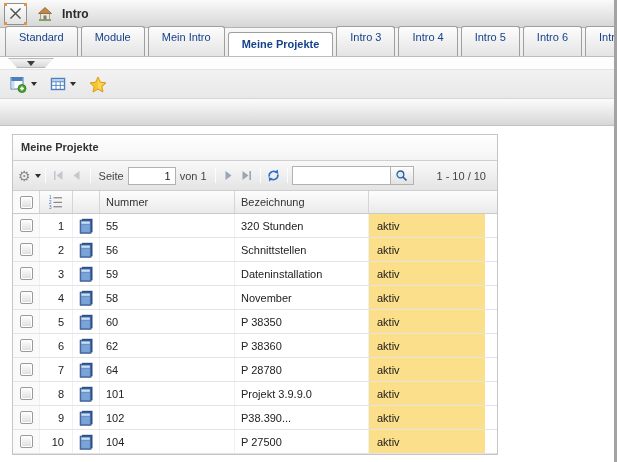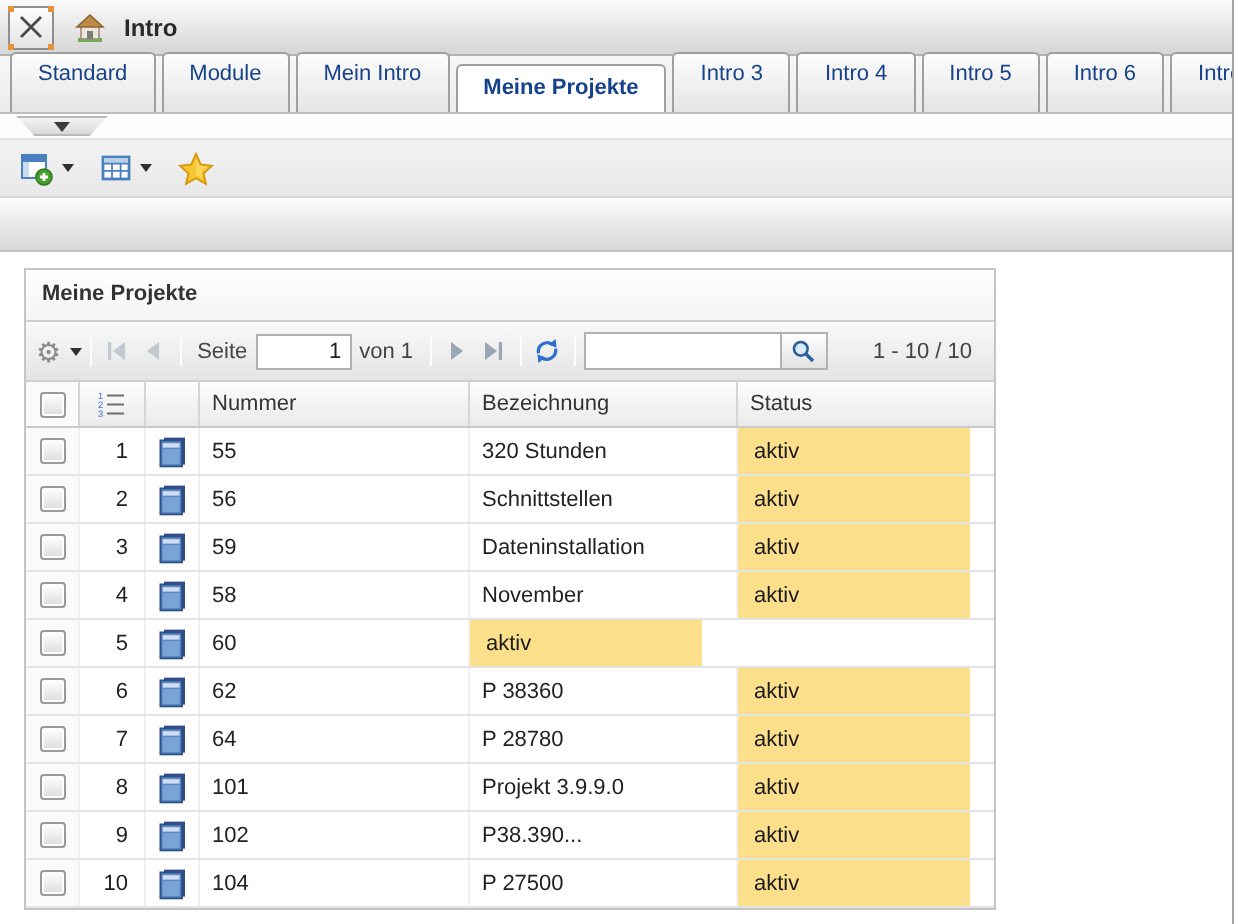--- a/index.html
+++ b/index.html
@@ -1,18 +1,18 @@
 <!DOCTYPE html>
 <html><head>
 <meta charset="utf-8">
 <style>
   * { margin:0; padding:0; box-sizing:border-box; }
   html,body { background:#fff; }
   body { font-family:"Liberation Sans","DejaVu Sans",sans-serif; font-size:11px; color:#222; }
-  #app { position:relative; width:617px; height:462px; overflow:hidden; background:#fff; border-right:1px solid #a3a3a3; }
+  #app { position:relative; width:617px; height:462px; overflow:hidden; background:#fff; border-right:3px solid #a3a3a3; }
 
   
   .titlebar { height:28px; background:linear-gradient(#fafafa,#d6d6d6); border-bottom:1px solid #b3b3b3;
               display:flex; align-items:center; padding-left:4px; }
   .close-btn { position:relative; width:23px; height:22px; background:linear-gradient(#fdfdfd,#e3e3e3);
                border:1px solid #8f8f8f; display:flex; align-items:center; justify-content:center; cursor:pointer; }
   .close-btn svg { display:block; }
   .corner { position:absolute; width:3px; height:3px; background:#e8913c; }
   .corner.tl{top:-1px;left:-1px}.corner.tr{top:-1px;right:-1px}.corner.bl{bottom:-1px;left:-1px}.corner.br{bottom:-1px;right:-1px}
   .home-btn { margin-left:9px; width:18px; height:18px; display:flex; align-items:center; justify-content:center; cursor:pointer; }
@@ -224,21 +224,20 @@
         <svg width="14" height="14" viewBox="0 0 14 14">
           <text x="0" y="4.4" font-size="4.6" fill="#3b6fc4" font-family="sans-serif">1</text>
           <text x="0" y="9" font-size="4.6" fill="#3b6fc4" font-family="sans-serif">2</text>
           <text x="0" y="13.6" font-size="4.6" fill="#3b6fc4" font-family="sans-serif">3</text>
           <path d="M4.5,2.8 H13 M4.5,7.3 H13 M4.5,11.8 H13" stroke="#6e6e6e" stroke-width="1"></path>
         </svg>
       </div>
       <div class="gh-cell col-icon"></div>
       <div class="gh-cell col-nummer">Nummer</div>
       <div class="gh-cell col-bez">Bezeichnung</div>
-      <div class="gh-cell col-status" style="padding-left:6px;">Status</div>
       <div class="gh-cell fill"></div>
     </div>
 
     <div class="grid-body" id="grid-body">
       <div class="grid-row">
         <div class="gr-cell col-check">
           <span class="checkbox"></span>
         </div>
         <div class="gr-cell col-rownum">1</div>
         <div class="gr-cell col-icon">
@@ -323,20 +322,21 @@
         <div class="gr-cell col-rownum">5</div>
         <div class="gr-cell col-icon">
           <svg width="15" height="16" viewBox="0 0 15 16">
             <rect x="3" y="0.8" width="10.5" height="13.5" fill="#2d4f86"></rect>
             <rect x="1.2" y="2.2" width="10.8" height="13" fill="#5b87c4" stroke="#2d4f86" stroke-width="0.9"></rect>
             <rect x="2.4" y="3.6" width="8.4" height="2.2" fill="#cfe0f2"></rect>
             <rect x="2.4" y="6.6" width="8.4" height="7.4" fill="#7aa3d6"></rect>
           </svg>
         </div>
         <div class="gr-cell col-nummer">60</div>
+        <div class="gr-cell col-bez">P 38350</div>
         <div class="gr-cell col-status">
           <span class="status-badge" style="background: rgb(251, 223, 139);">aktiv</span>
         </div>
       </div>
 
       <div class="grid-row">
         <div class="gr-cell col-check">
           <span class="checkbox"></span>
         </div>
         <div class="gr-cell col-rownum">6</div>

